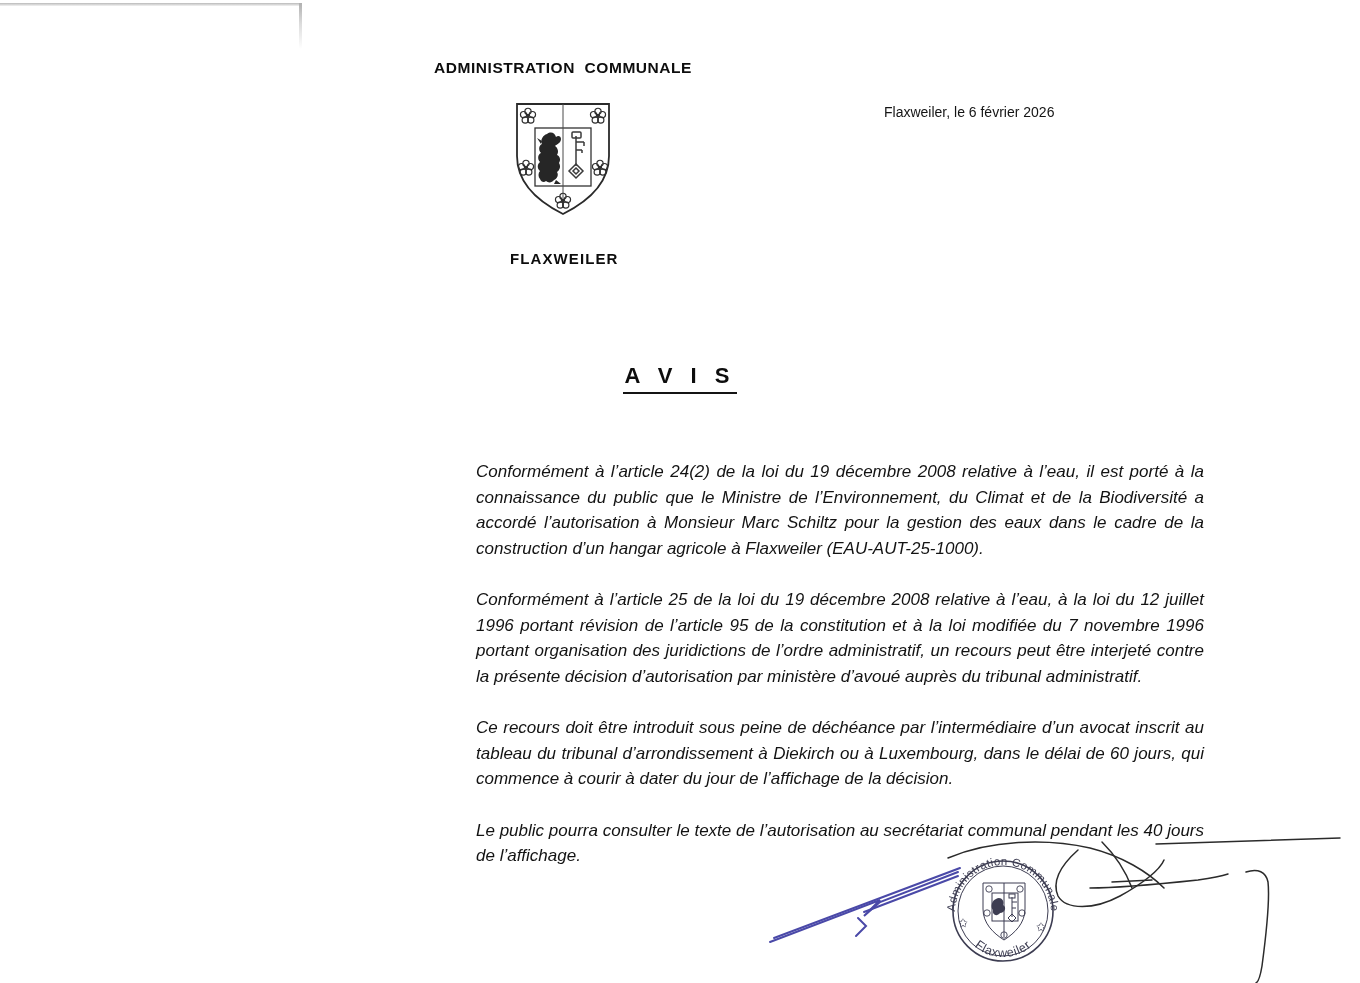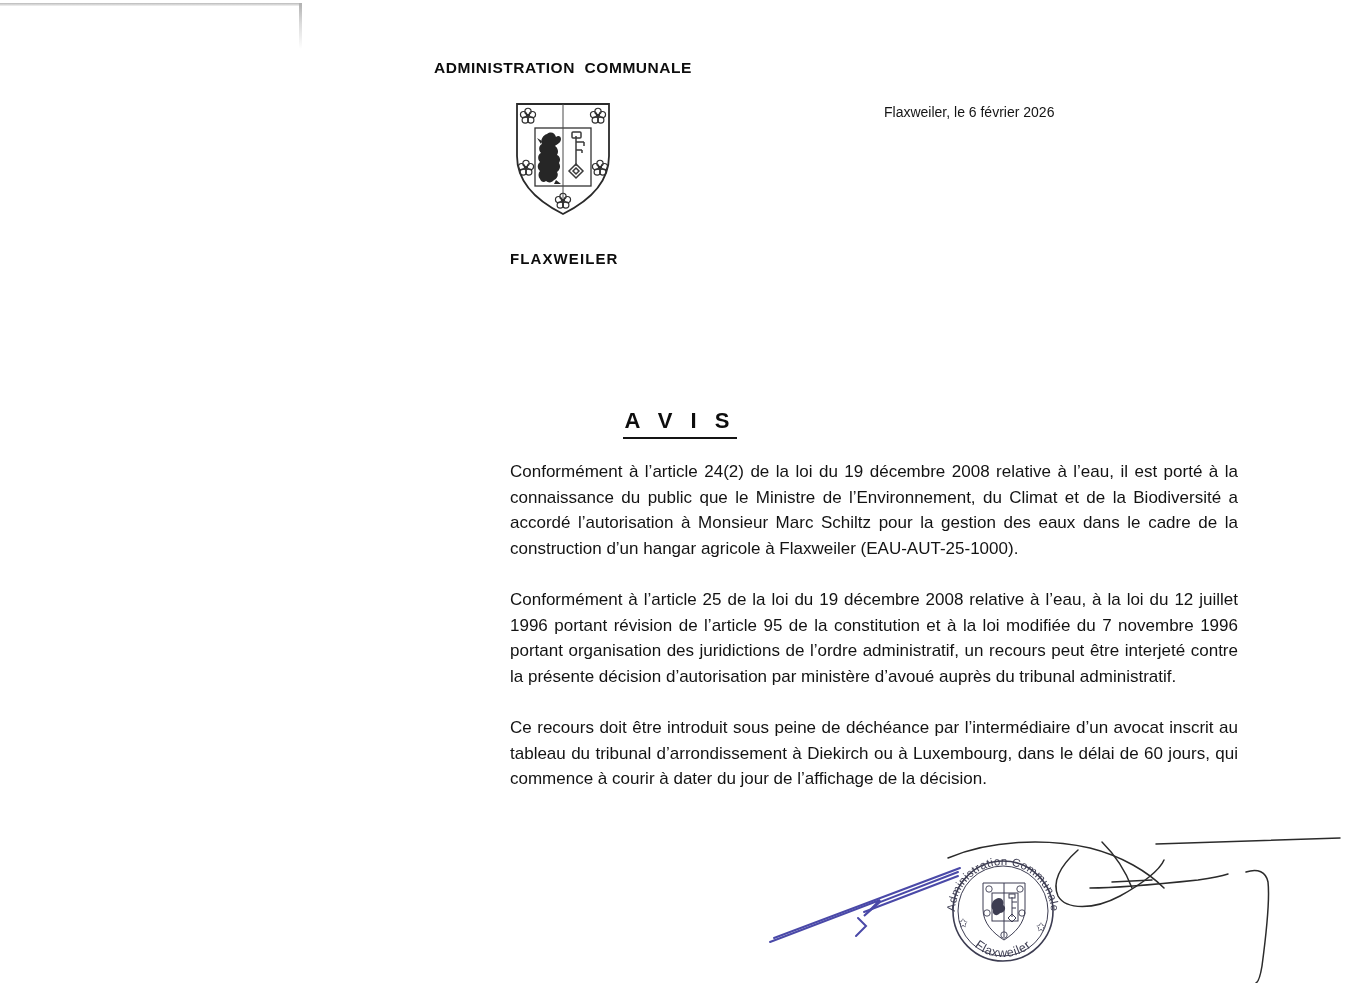--- a/index.html
+++ b/index.html
@@ -76,40 +76,41 @@
     font-weight: bold;
     letter-spacing: 1.1px;
     color: #0d0d0d;
     white-space: nowrap;
   }
 
   
   .avis-heading {
     position: absolute;
     left: 0px;
-    top: 408px;
+    top: 363px;
     width: 1360px;
     text-align: center;
   }
   .avis-heading .avis-word {
     display: inline-block;
     font-size: 22px;
     font-weight: bold;
     letter-spacing: 6px;
     padding: 0 2px 3px 2px;
     border-bottom: 2px solid #141414;
     color: #0d0d0d;
   }
 
   
   .body-block {
     position: absolute;
-    left: 510px;
+    left: 476px;
     top: 459px;
     width: 728px;
+    font-style: italic;
   }
   .body-block p {
     margin: 0 0 26px 0;
     font-size: 17px;
     line-height: 25.5px;
     text-align: justify;
     text-justify: inter-word;
     color: #131313;
   }
   .body-block p:last-child { margin-bottom: 0; }
@@ -250,20 +251,21 @@
   <div class="commune-name">FLAXWEILER</div>
 
   <div class="avis-heading">
     <span class="avis-word">A V I S</span>
   </div>
 
   <div class="body-block">
     <p>Conformément à l’article 24(2) de la loi du 19 décembre 2008 relative à l’eau, il est porté à la connaissance du public que le Ministre de l’Environnement, du Climat et de la Biodiversité a accordé l’autorisation à Monsieur Marc Schiltz pour la gestion des eaux dans le cadre de la construction d’un hangar agricole à Flaxweiler (EAU-AUT-25-1000).</p>
     <p>Conformément à l’article 25 de la loi du 19 décembre 2008 relative à l’eau, à la loi du 12 juillet 1996 portant révision de l’article 95 de la constitution et à la loi modifiée du 7 novembre 1996 portant organisation des juridictions de l’ordre administratif, un recours peut être interjeté contre la présente décision d’autorisation par ministère d’avoué auprès du tribunal administratif.</p>
     <p>Ce recours doit être introduit sous peine de déchéance par l’intermédiaire d’un avocat inscrit au tableau du tribunal d’arrondissement à Diekirch ou à Luxembourg, dans le délai de 60 jours, qui commence à courir à dater du jour de l’affichage de la décision.</p>
+    <p>Le public pourra consulter le texte de l’autorisation au secrétariat communal pendant les 40 jours de l’affichage.</p>
   </div>
 
 
   <div class="sig-overlay">
     <svg viewBox="0 0 600 157" xmlns="http://www.w3.org/2000/svg">
 
       <g fill="none" stroke="#4a49a8" stroke-width="2" stroke-linecap="round">
         <path d="M14 112 L200 42"></path>
         <path d="M10 116 L120 74 L104 90 L120 76 L198 46"></path>
         <path d="M98 92 L106 100 L96 110"></path>

